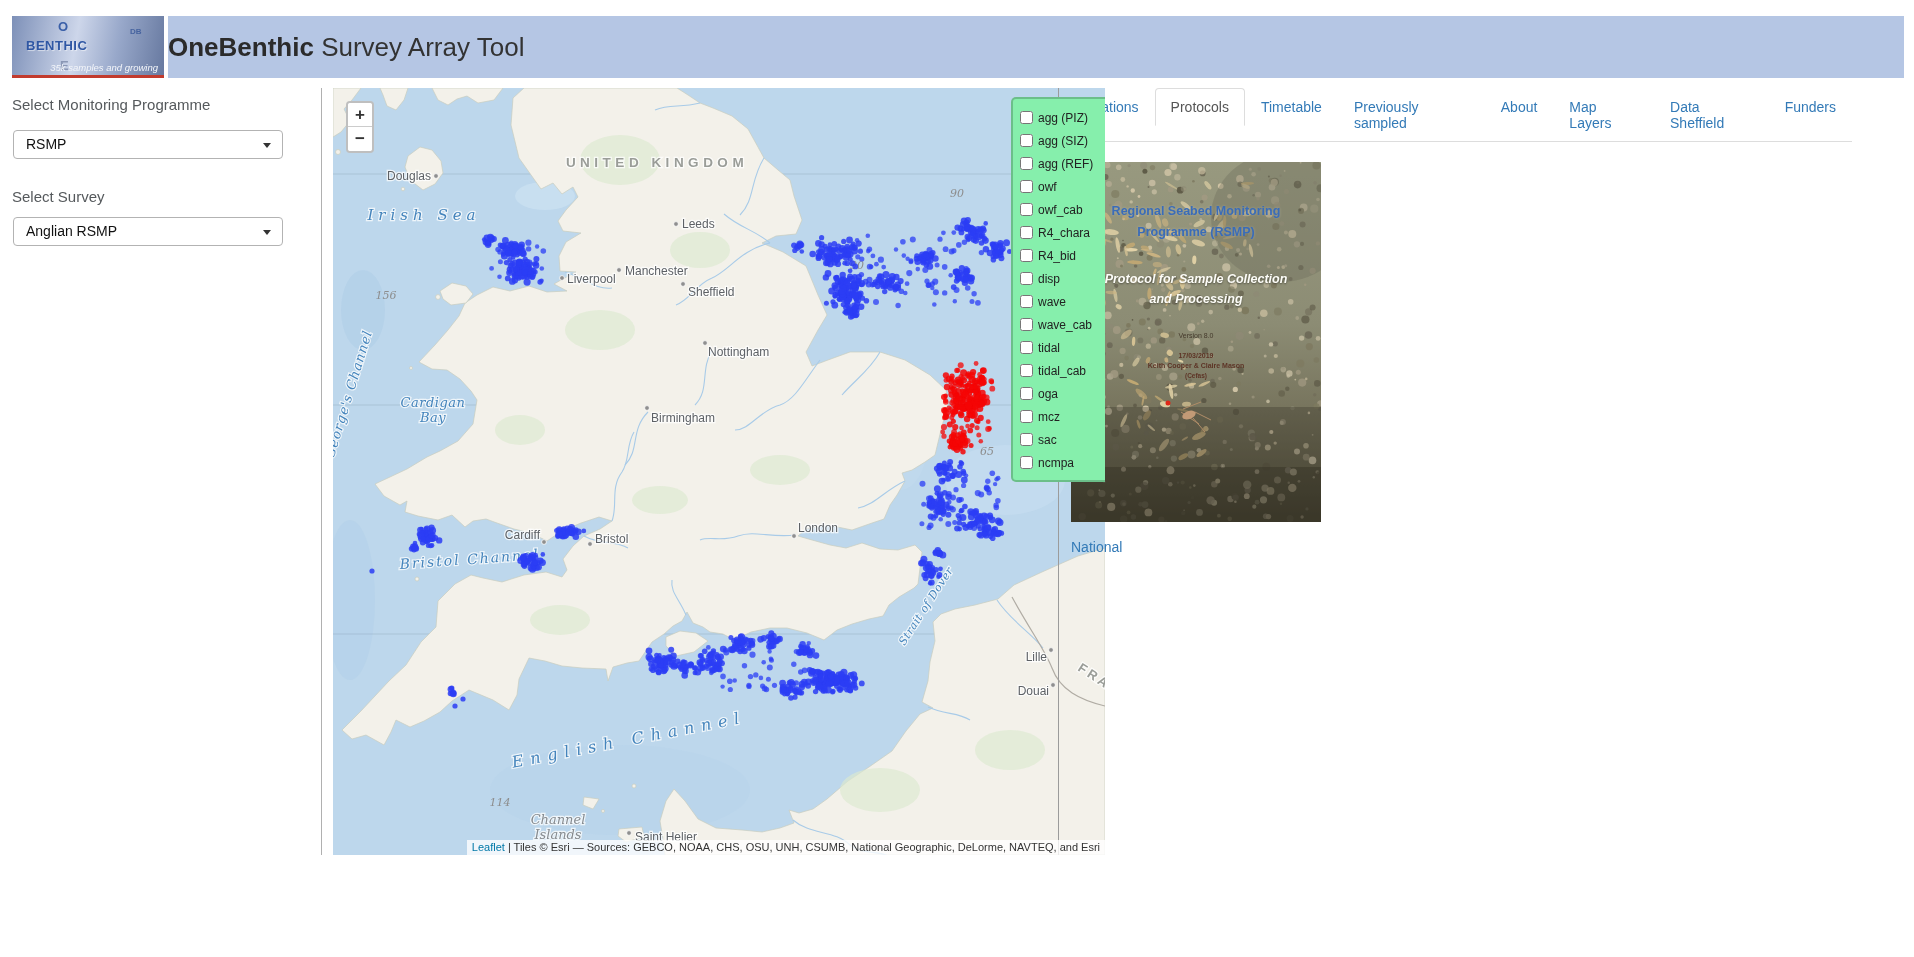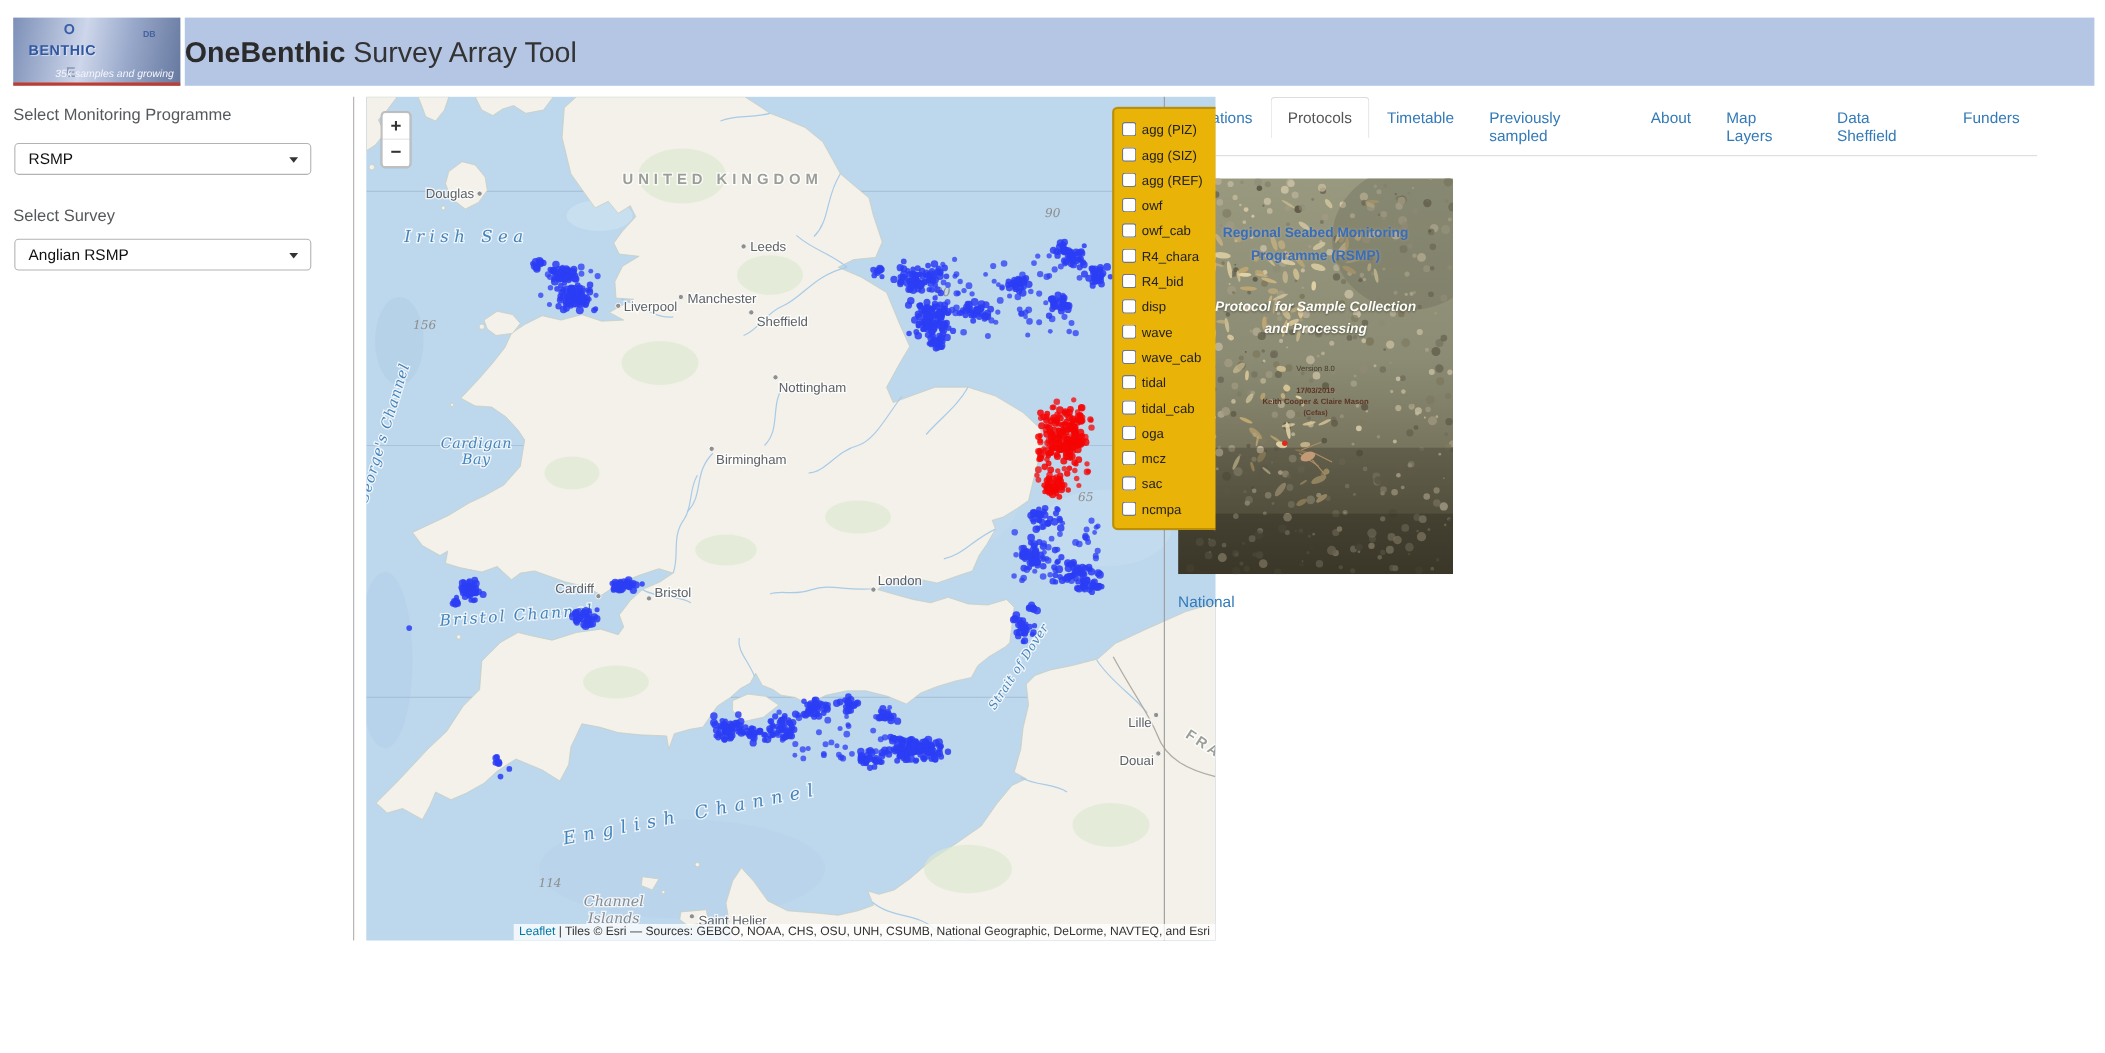--- a/index.html
+++ b/index.html
@@ -52,21 +52,21 @@
   .zoomctl {
     position: absolute; left: 13px; top: 13px; width: 28px;
     border: 2px solid rgba(0,0,0,.25); border-radius: 4px; background: #fff; z-index: 5;
   }
   .zoombtn { width: 24px; height: 24px; display: flex; align-items: center; justify-content: center;
     font-size: 17px; font-weight: bold; color: #333; cursor: pointer; background: #fff; }
   .zoombtn:first-child { border-bottom: 1px solid #ccc; border-radius: 3px 3px 0 0; }
   .zoombtn:last-child { border-radius: 0 0 3px 3px; }
   .layerctl {
     position: absolute; left: 678px; top: 9px; width: 105px;
-    background: #eab308; border: 2px solid rgba(0,0,0,.2); border-radius: 5px;
+    background: #86efac; border: 2px solid rgba(0,0,0,.2); border-radius: 5px;
     padding: 7px 8px 6px 7px; z-index: 5;
   }
   .layer-row { display: flex; align-items: center; height: 23px; cursor: pointer; }
   .layer-row input { width: 13px; height: 13px; margin: 0 5px 0 0; }
   .layer-row span { font-size: 12px; color: #222; white-space: nowrap; }
   .attribution {
     position: absolute; right: 0; bottom: 0; z-index: 5;
     background: rgba(255,255,255,.78); font-size: 11px; color: #333;
     padding: 1px 5px 2px 5px; white-space: nowrap;
   }

